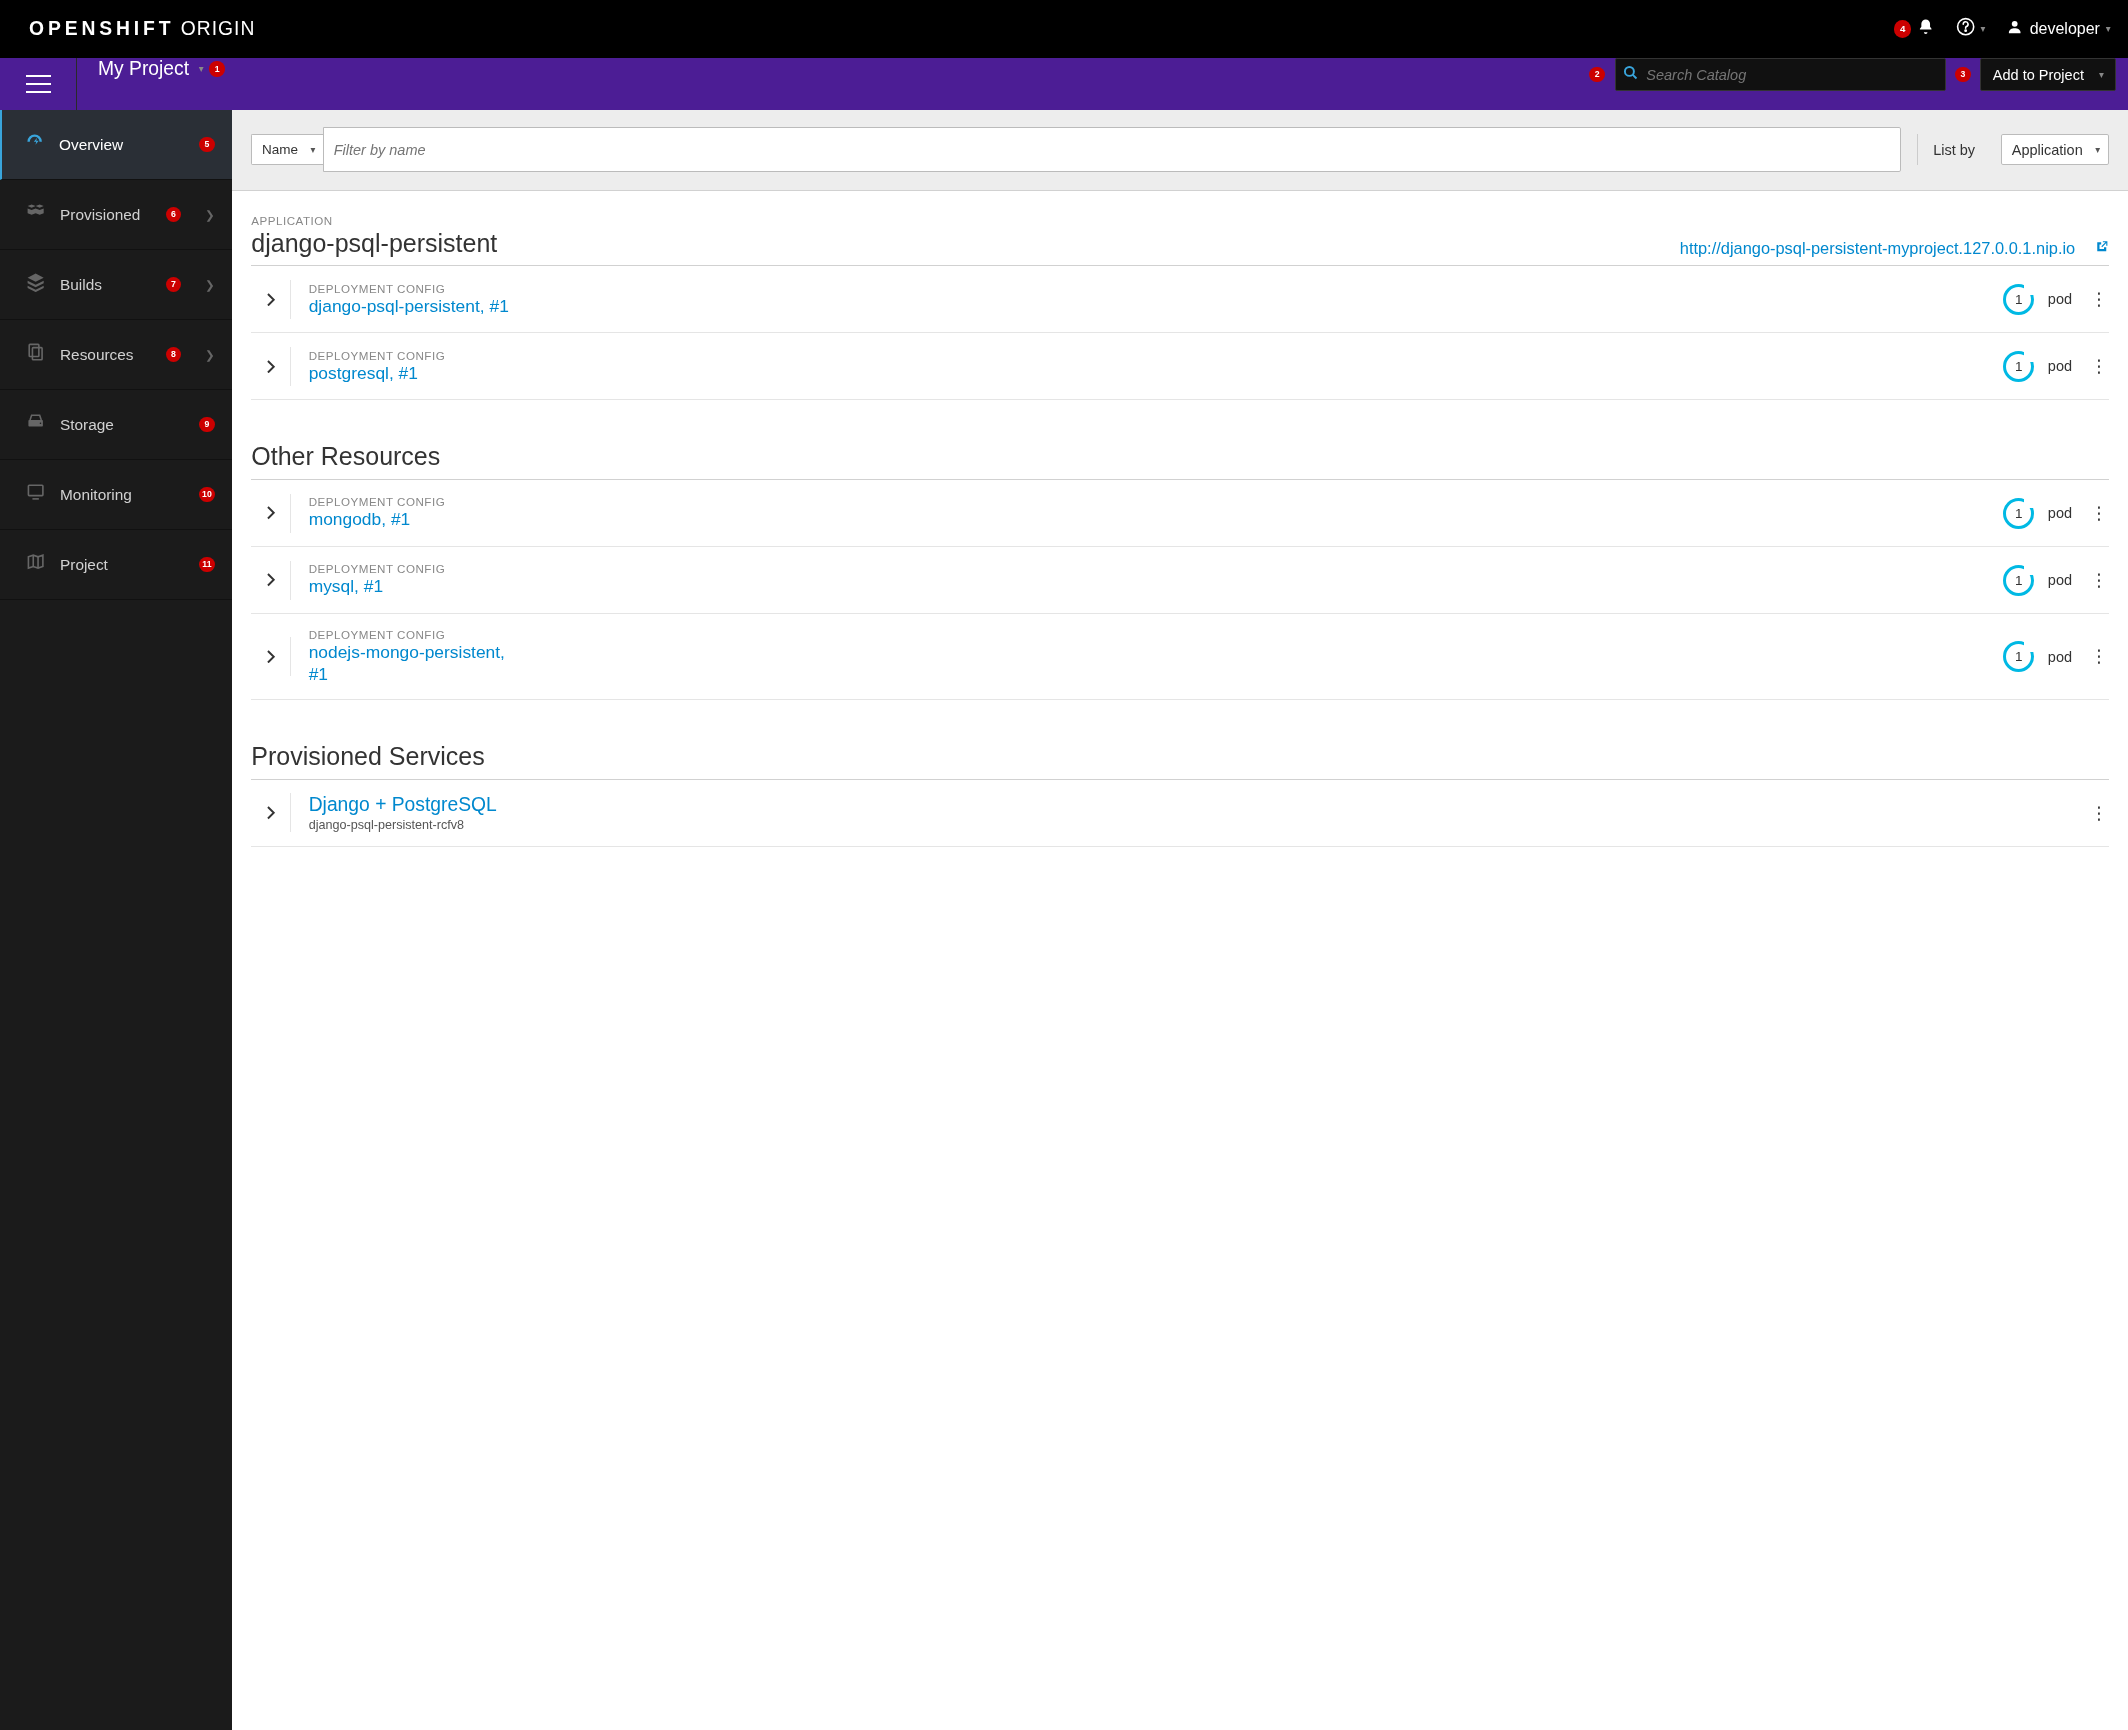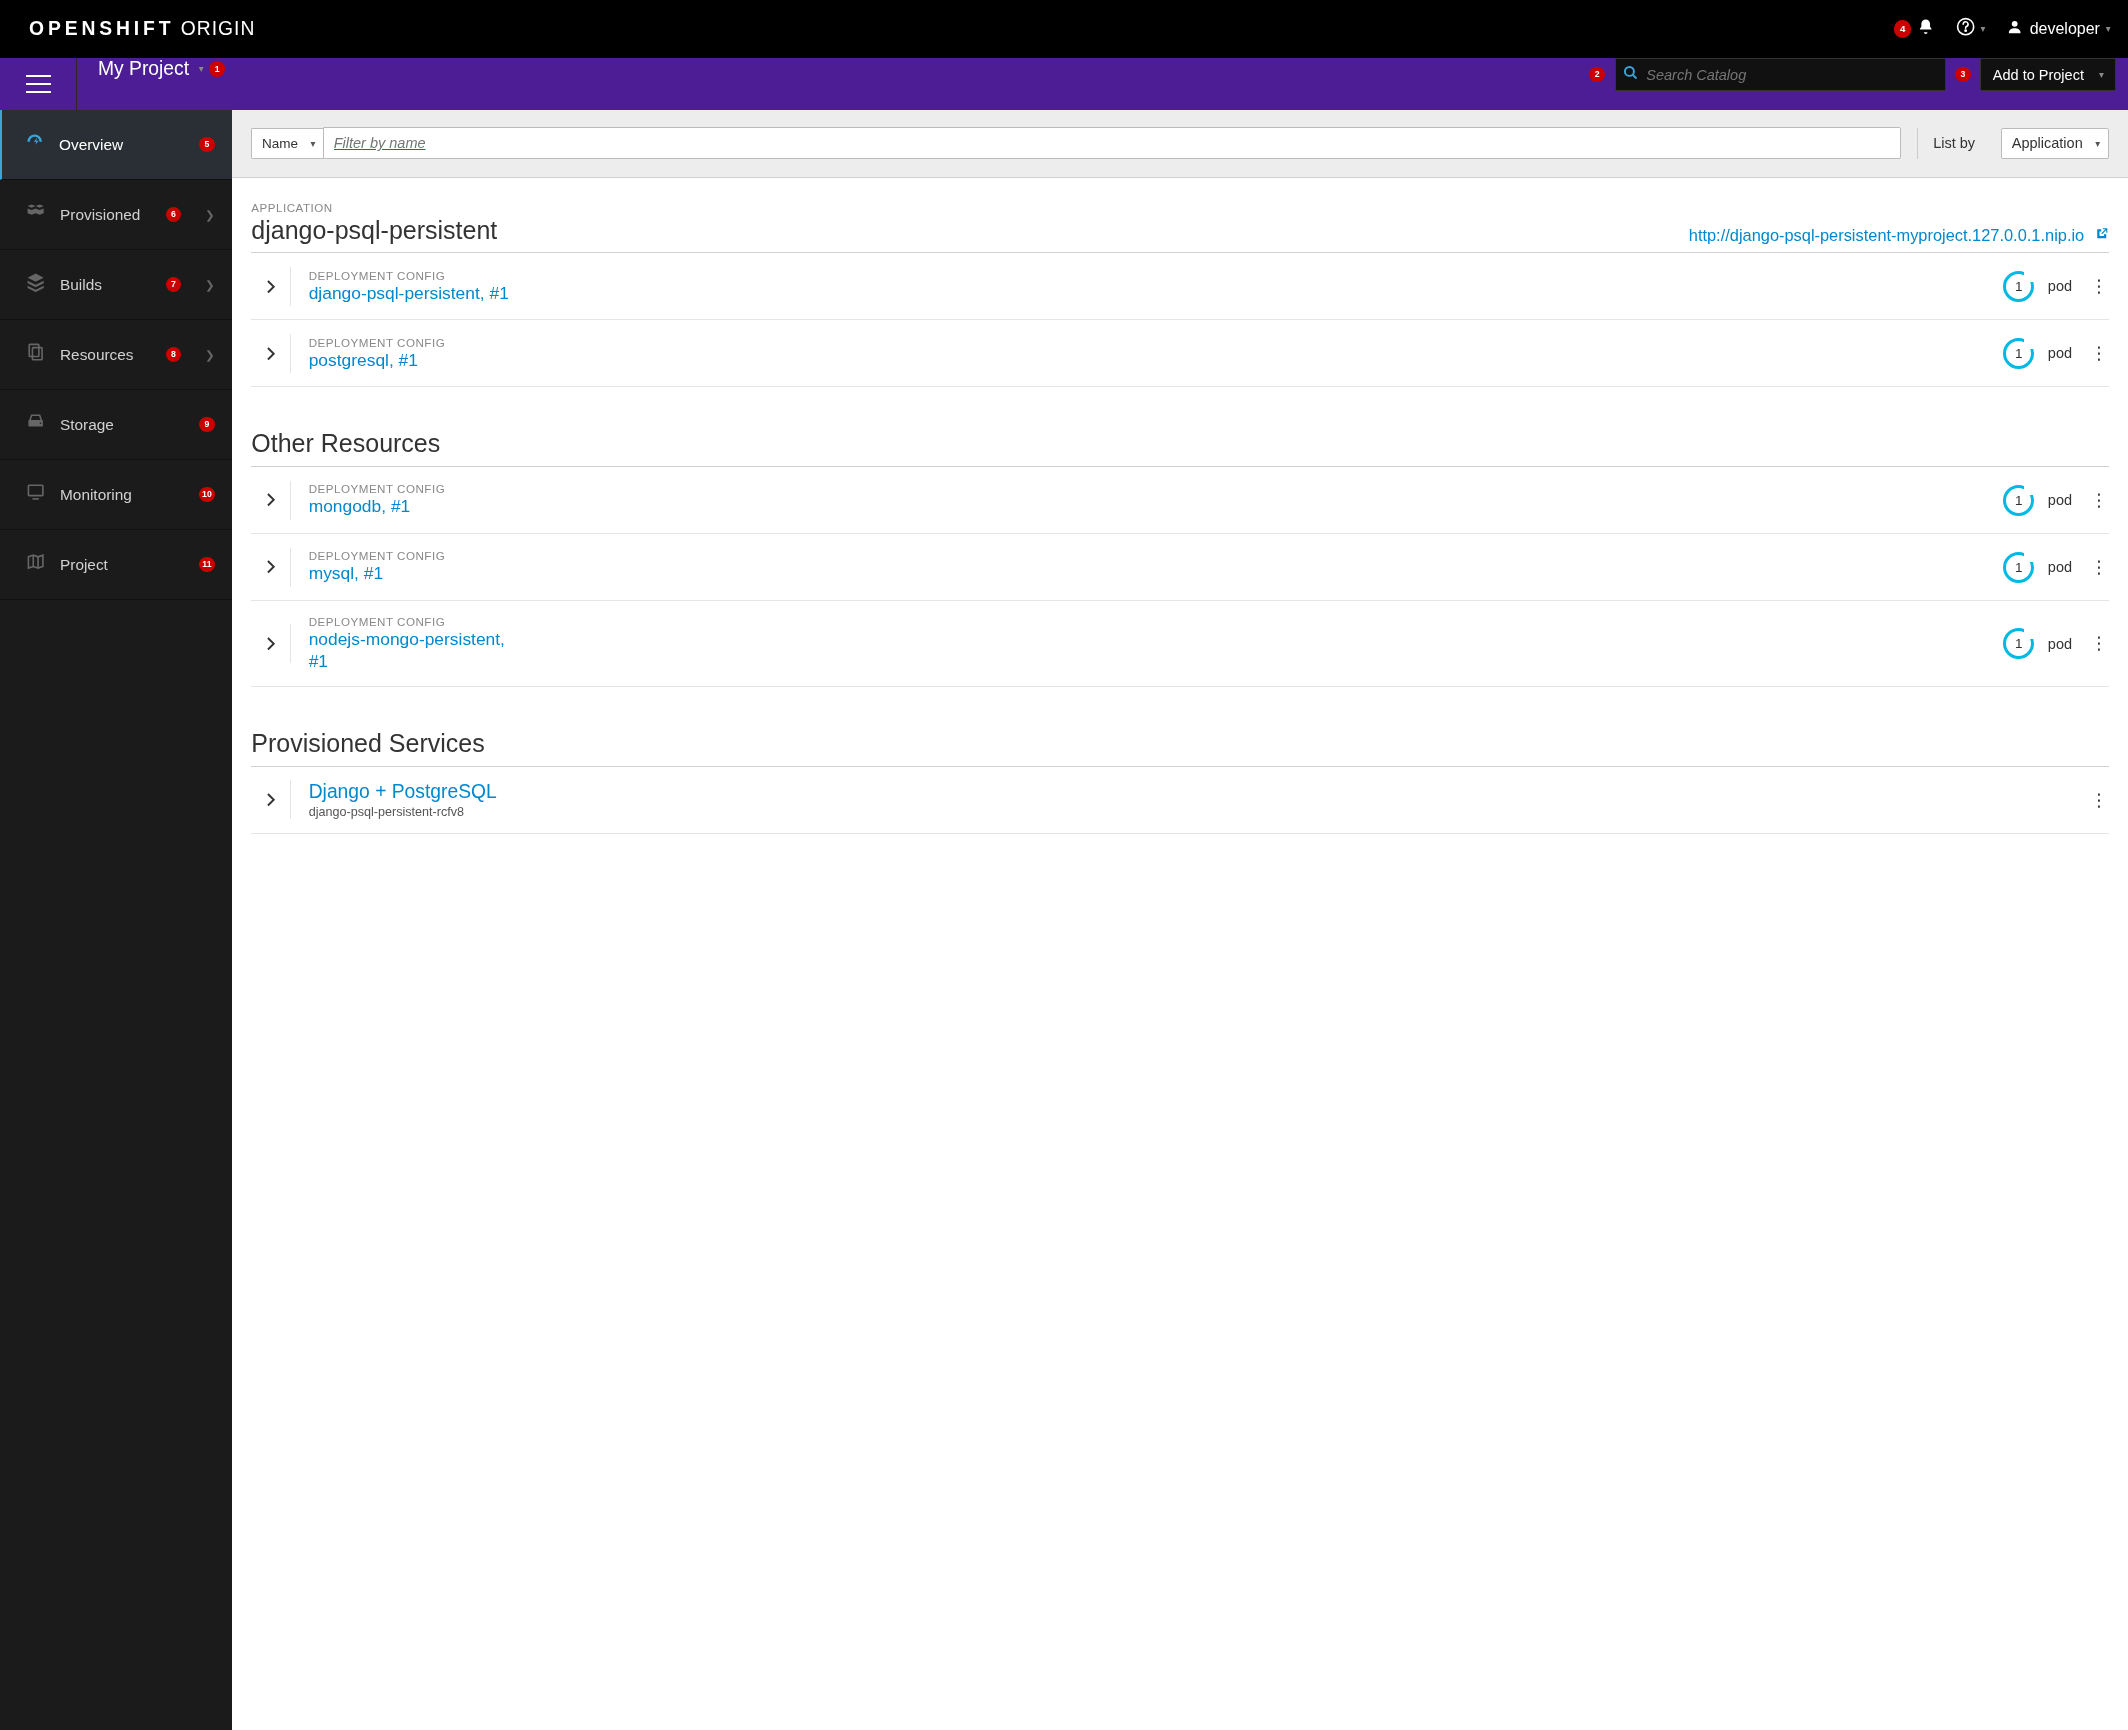--- a/index.html
+++ b/index.html
@@ -36,30 +36,30 @@
 .nav-icon { width: 21px; text-align: center; color: #666; font-size: 17.4px; }
 .nav-item.active .nav-icon { color: #39a5dc; }
 .nav-badge { margin-left: auto; }
 .nav-chevron { color: #666; font-size: 11.6px; margin-left: 9.7px; }
 
 
 .main { flex: 1; background: #fff; }
 .toolbar { background: #ededed; padding: 17.4px 19.3px; display: flex; align-items: center; gap: 0; border-bottom: 1px solid #d1d1d1; }
 .select-box { background: #ffffff; border: 1px solid #bbb; height: 31px; padding: 0 25px 0 9.7px; display: flex; align-items: center; font-size: 13.5px; cursor: pointer; position: relative; border-radius: 1.9px 0 0 1.9px; border-right: none; }
 .select-box .caret2 { position: absolute; right: 7.7px; font-size: 9.7px; color: #555; }
-.filter-input { flex: 1; border: 1px solid #bbb; height: 32px; padding: 0 9.7px; font-style: italic; color: #15803d; font-size: 14.5px; outline: none; border-radius: 0 1.9px 1.9px 0; text-decoration: underline; }
+.filter-input { flex: 1; border: 1px solid #bbb; height: 45px; padding: 0 9.7px; font-style: italic; color: #15803d; font-size: 14.5px; outline: none; border-radius: 0 1.9px 1.9px 0; }
 .list-by { margin-left: 15.4px; padding-left: 15.4px; border-left: 1px solid #ccc; display: flex; align-items: center; gap: 26px; font-size: 14.5px; color: #333; }
 .list-by-sel { background: #fff; border: 1px solid #bbb; height: 31px; padding: 0 25px 0 9.7px; display: flex; align-items: center; cursor: pointer; position: relative; border-radius: 1.9px; }
 .list-by-sel .caret2 { position: absolute; right: 7.7px; font-size: 9.7px; color: #555; }
 
 .content { padding: 23px 19.3px; }
 .sec-label { font-size: 11.6px; letter-spacing: 0.5px; color: #888; text-transform: uppercase; }
 .sec-title { font-size: 25px; font-weight: 300; color: #333; margin-top: 1.9px; }
 .sec-head { display: flex; align-items: flex-end; justify-content: space-between; border-bottom: 1px solid #d1d1d1; padding-bottom: 7.7px; }
-.route-link { font-size: 16.4px; color: #0088ce; display: flex; align-items: center; gap: 11px; }
+.route-link { font-size: 16.4px; color: #0088ce; display: flex; align-items: center; gap: 20px; }
 
 .row { display: flex; align-items: center; padding: 13.5px 0; border-bottom: 1px solid #e5e5e5; }
 .row-expand { width: 39px; display: flex; justify-content: center; cursor: pointer; }
 .row-expand svg { width: 9.7px; height: 13.5px; }
 .row-divider { width: 1px; height: 39px; background: #e5e5e5; margin-right: 17.4px; }
 .row-body { flex: 1; }
 .row-kind { font-size: 11.6px; color: #888; text-transform: uppercase; letter-spacing: 0.5px; }
 .row-name { font-size: 17.4px; color: #0088ce; line-height: 1.3; }
 .row-name a { color: #0088ce; }
 .row-pod { display: flex; align-items: center; gap: 13.5px; margin-right: 17.4px; }

